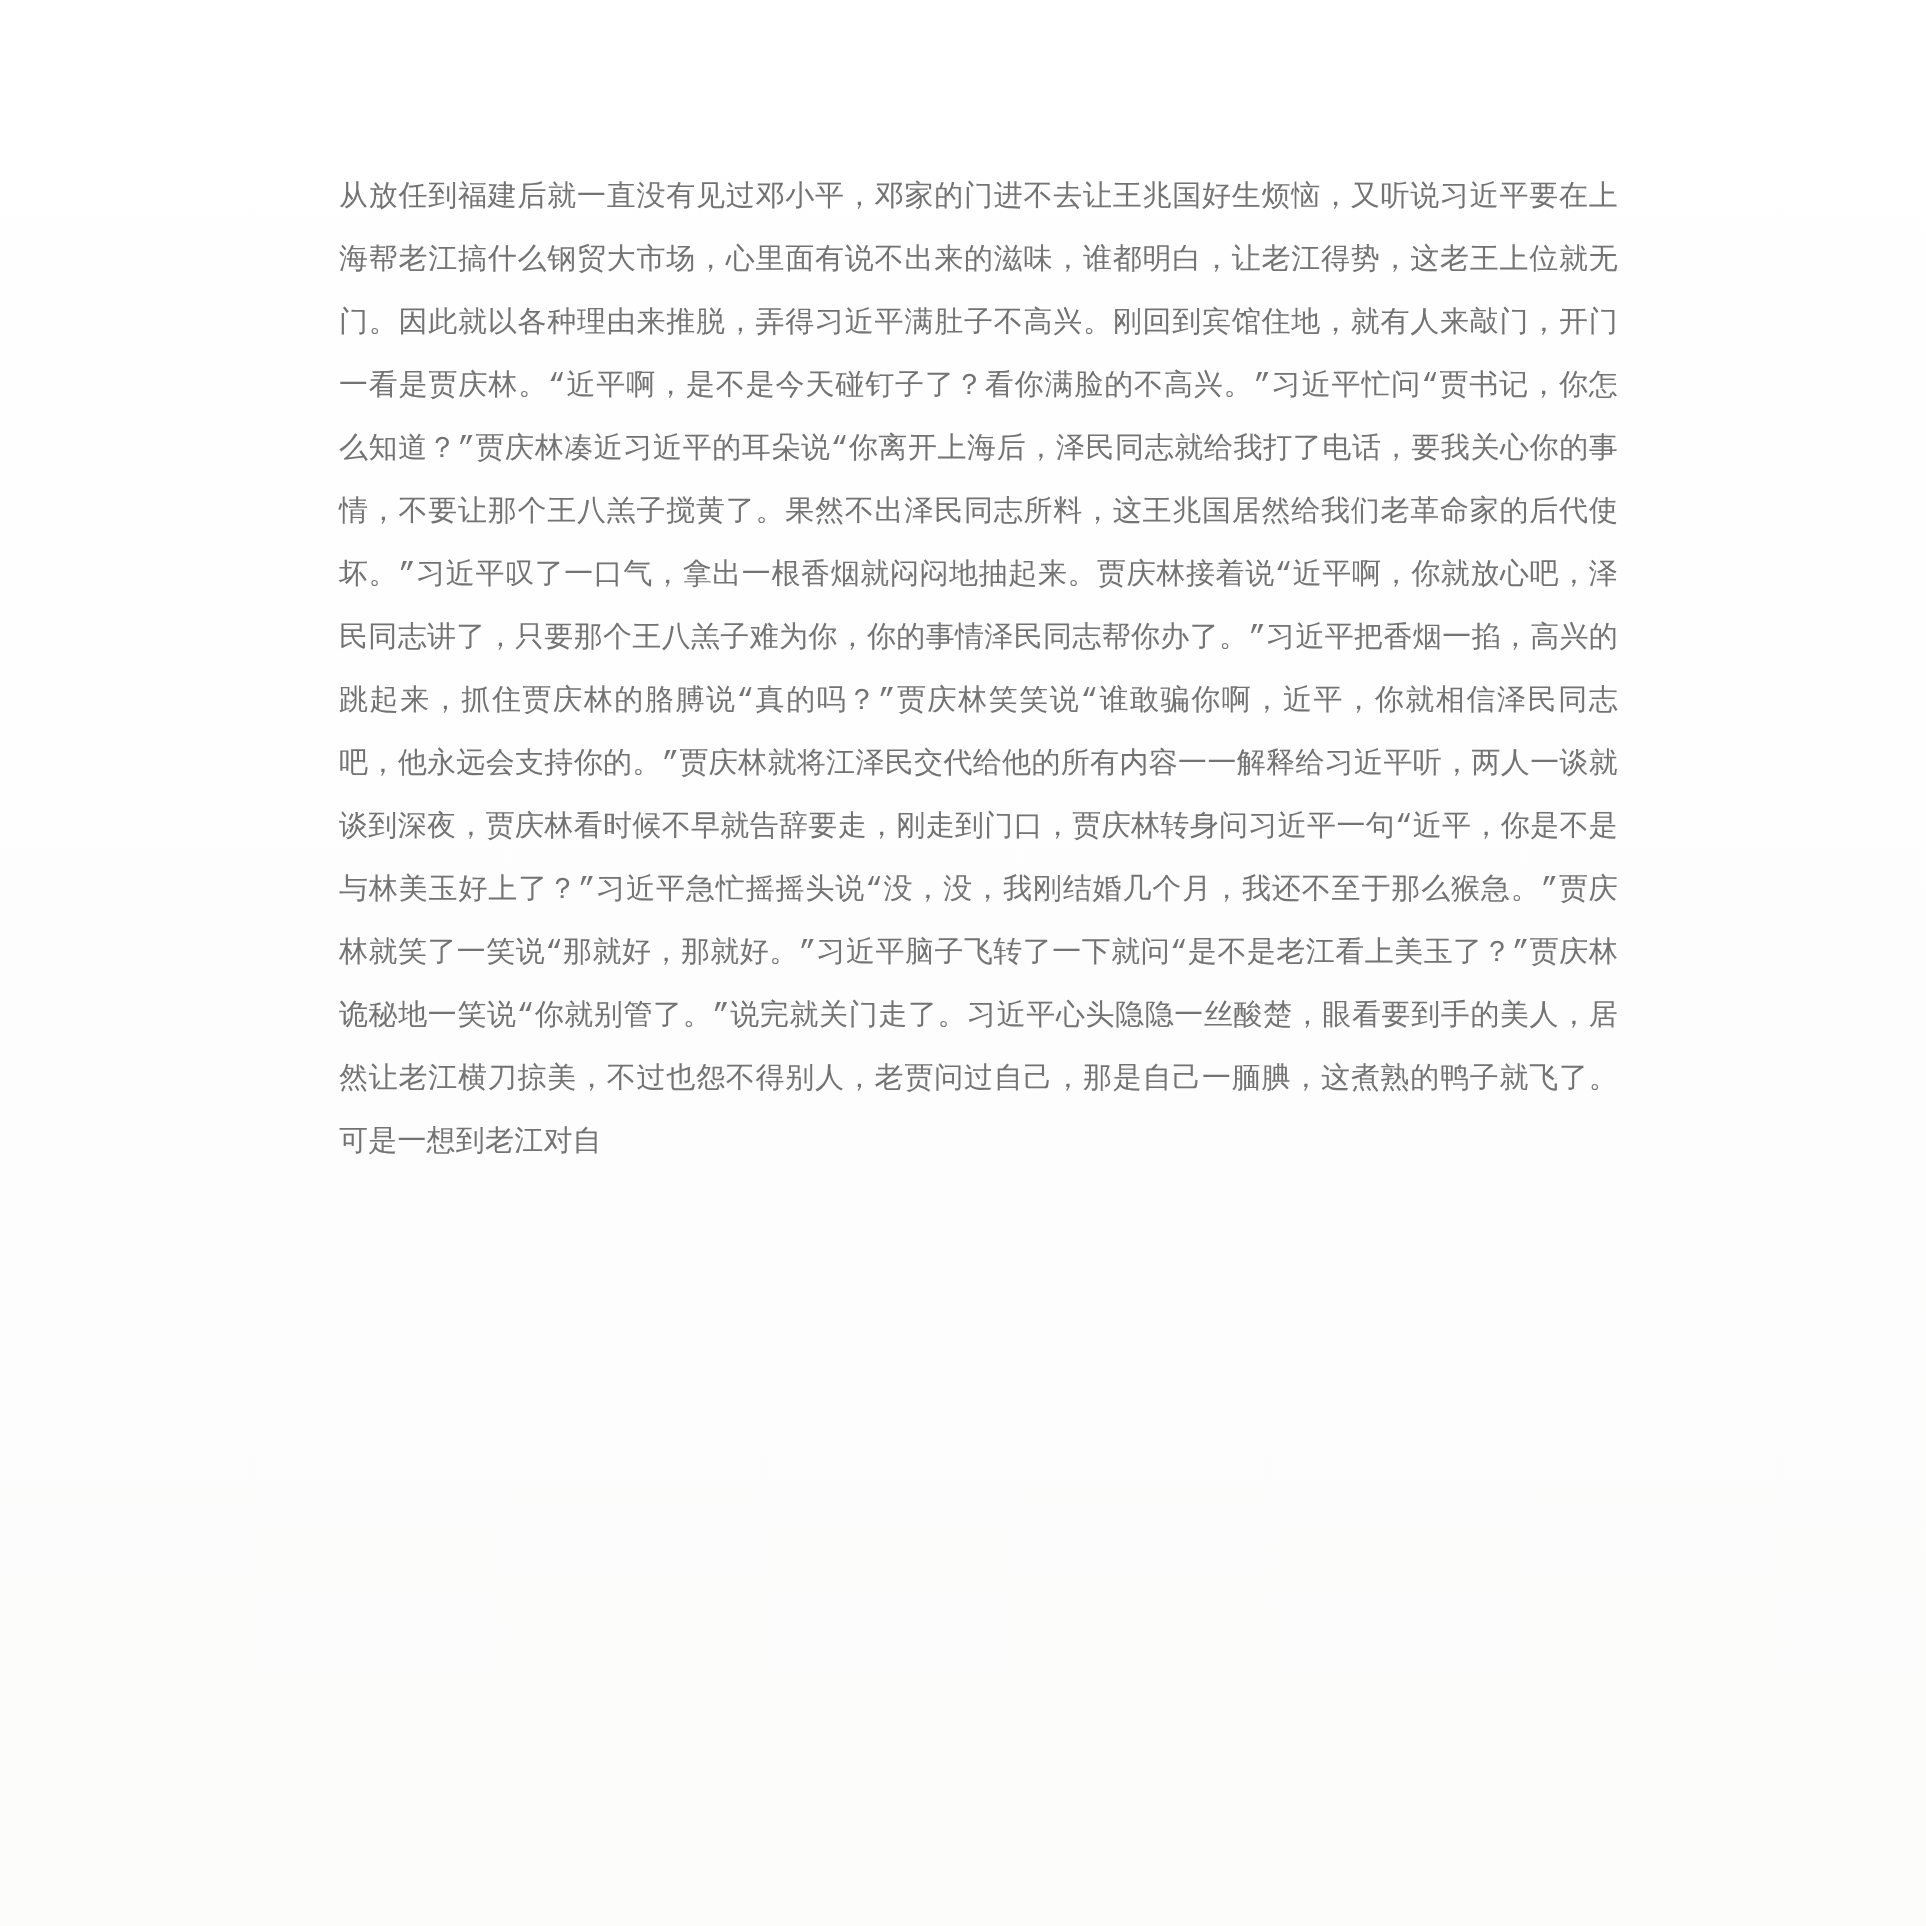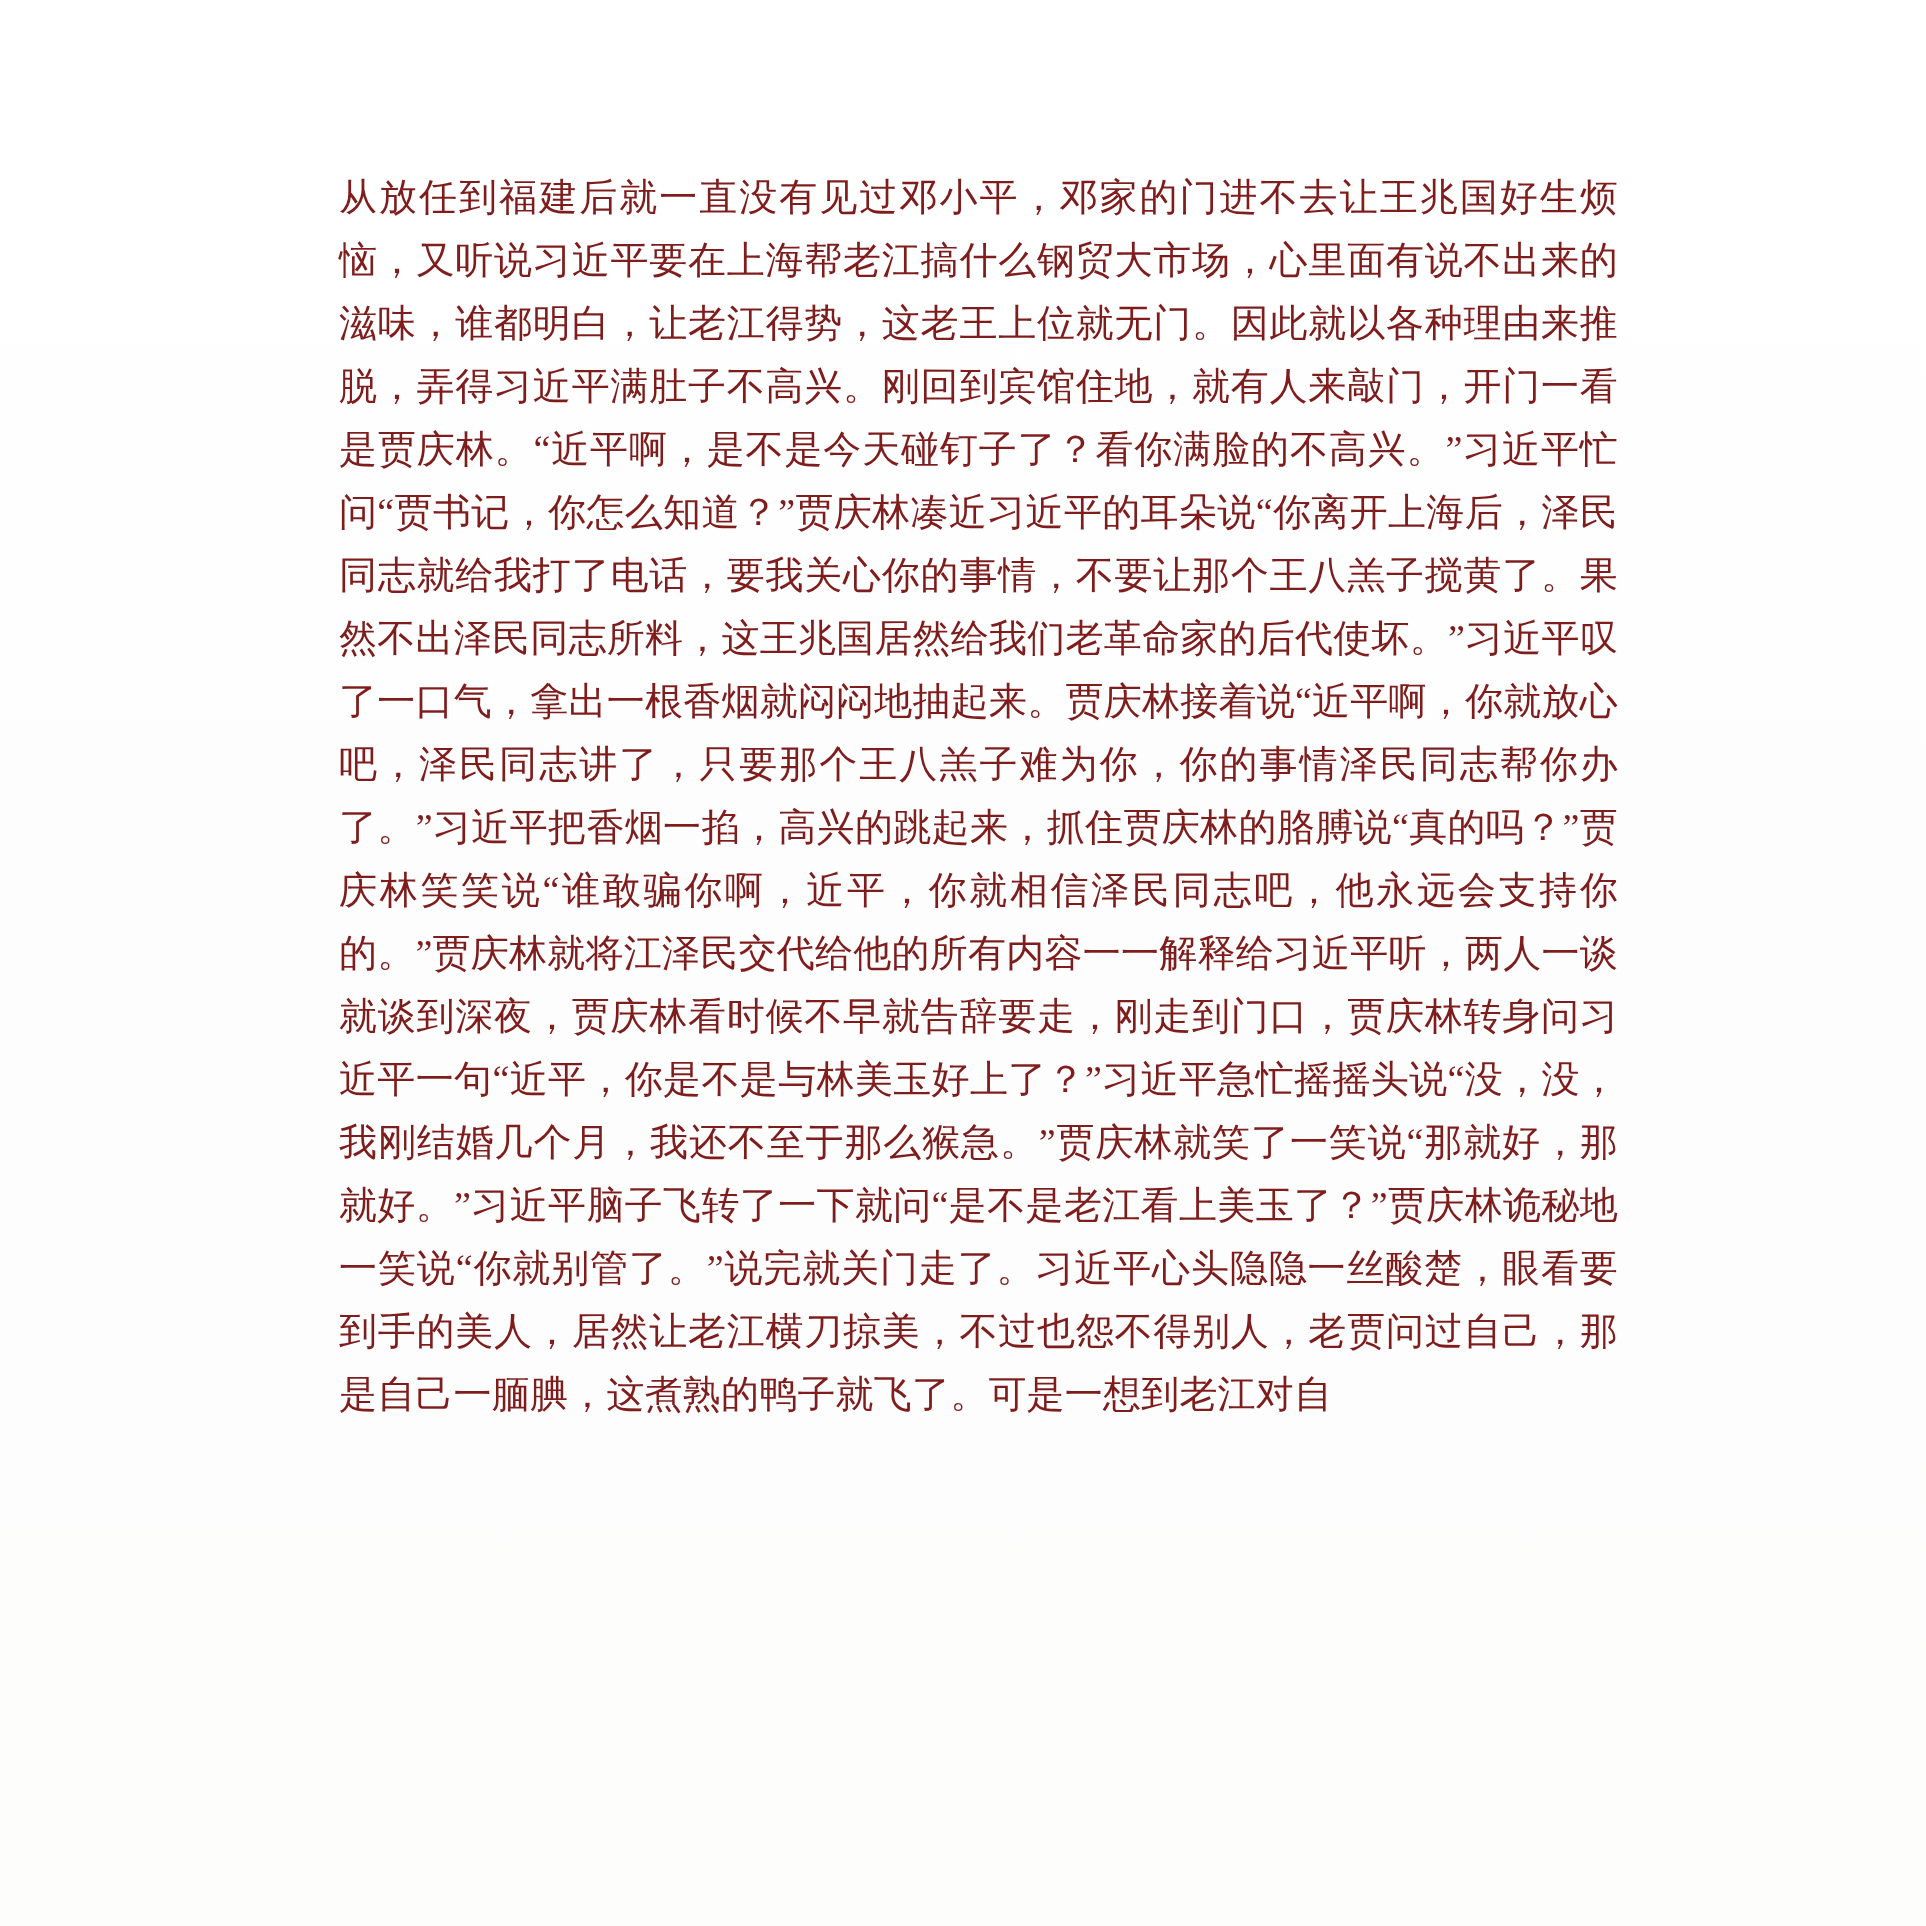--- a/index.html
+++ b/index.html
@@ -30,27 +30,27 @@
     background: linear-gradient(180deg, #ffffff 0%, #fdfdfd 40%, #fcfcfb 100%);
     pointer-events: none;
   }
   .text-block {
     position: absolute;
     left: 339px;
     top: 166px;
     width: 1279px;
   }
   .body-paragraph {
-    font-family: Liberation Serif, serif;
-    font-size: 38px;
+    font-family: Liberation Mono, monospace;
+    font-size: 29px;
     line-height: 63px;
     letter-spacing: 0.2px;
     text-align: justify;
     text-justify: inter-character;
-    color: #7f1d1d;
+    color: #737373;
     margin: 0;
     text-indent: 0;
     word-break: break-all;
   }
 </style>
 </head>
 <body>
 
 <div class="page">
   <div class="paper-tint"></div>

